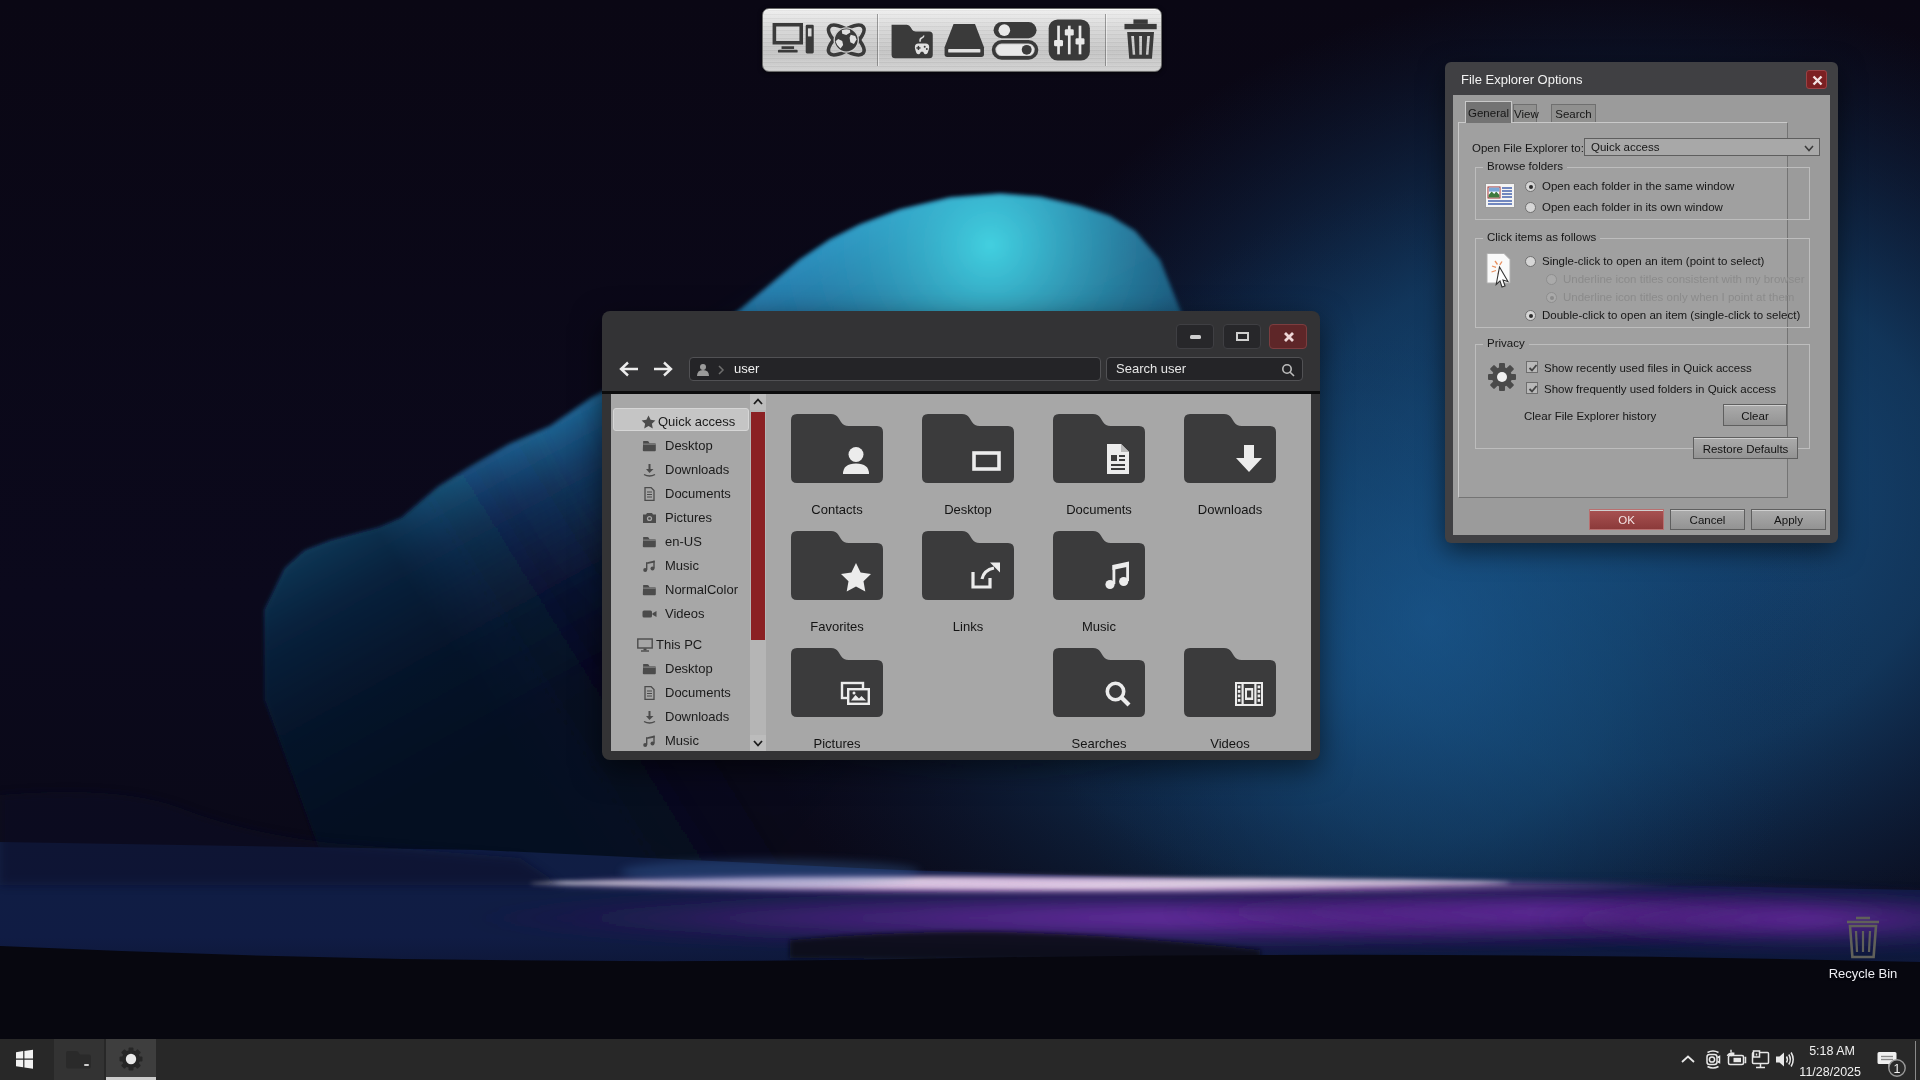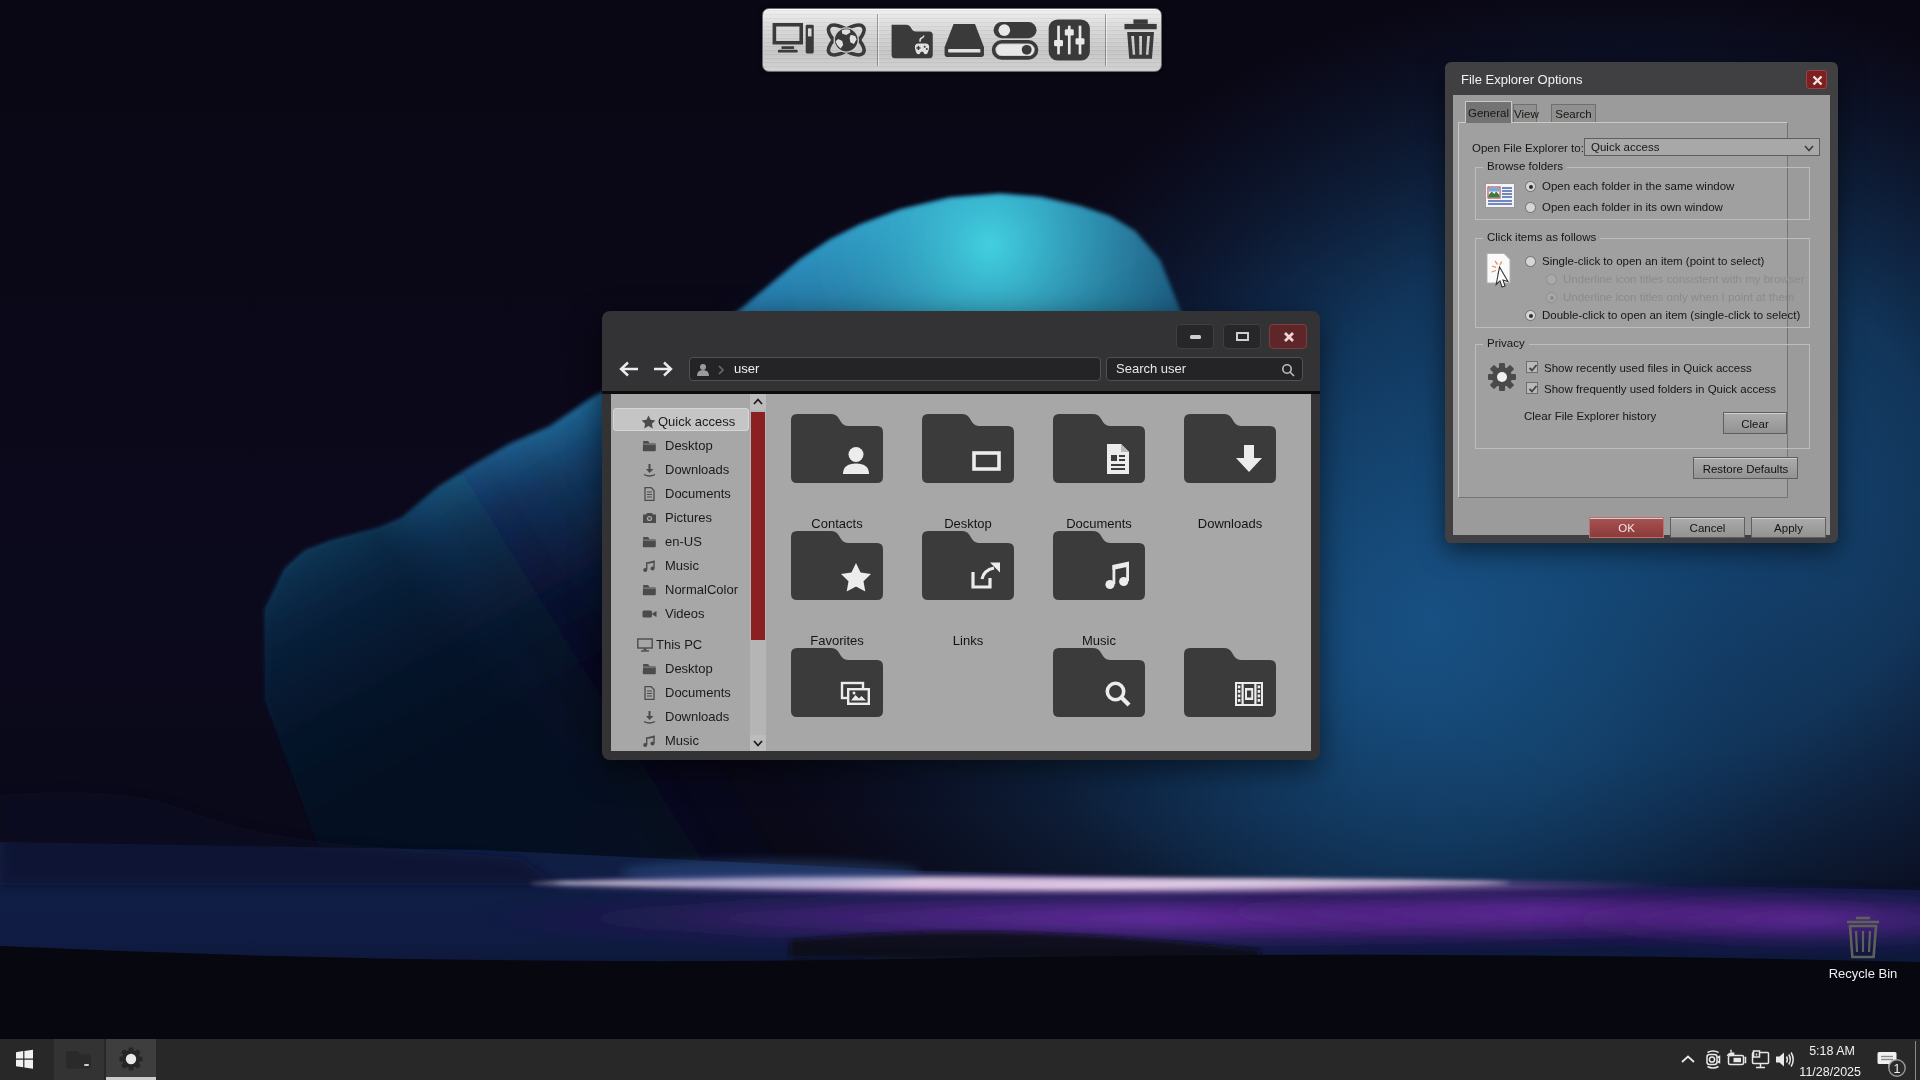--- a/index.html
+++ b/index.html
@@ -33,40 +33,40 @@
 #side { position:absolute; left:0; top:0; width:139px; height:357px; background:#a7a7a7; }
 .srow { position:absolute; left:0; width:139px; height:24px; font-size:13px; color:#1b1b1b; line-height:24px; }
 .srow svg { position:absolute; top:5px; }
 .srow .t { position:absolute; left:54px; }
 #qahl { position:absolute; left:2px; top:14px; width:136px; height:23px; background:#c5c5c5; border:1px solid #d6d6d6; border-radius:3px; }
 #sbar { position:absolute; left:139px; top:0; width:16px; height:357px; background:#b5b5b5; }
 #sbar .sbtn { position:absolute; left:0; width:16px; height:16px; background:#bcbcbc; }
 #sbar .thumb { position:absolute; left:1px; top:18px; width:14px; height:228px; background:#8b2023; }
 #grid { position:absolute; left:155px; top:0; width:545px; height:357px; background:#a7a7a7; }
 .tile { position:absolute; width:92px; text-align:center; }
-.tile .flabel { margin-top:28px; font-size:13px; color:#141414; }
+.tile .flabel { margin-top:14px; font-size:13px; color:#141414; }
 
 #dlg { position:absolute; left:1445px; top:62px; width:393px; height:481px;
   background:#404043; border-radius:6px; box-shadow:0 8px 26px rgba(0,0,0,0.55); font-size:11.5px; color:#161616; white-space:nowrap;padding-left:16px; }
 #dlg .title { position:absolute; left:16px; top:10px; font-size:13px; color:#f2f2f2; }
 #dlg .x { position:absolute; left:361px; top:8px; width:21px; height:19px; background:#7c2022; border:1px solid #994245; border-radius:3px; }
 #dlg .client { position:absolute; left:8px; top:33px; width:377px; height:440px; background:#9b9b9b; }
 .tab { position:absolute; top:9px; height:18px; line-height:18px; text-align:center; background:#90908f; border:1px solid #6f6f6f; border-bottom:none; }
 .tab.act { top:6px; height:22px; line-height:22px; background:#737373; border-color:#c9c9c9; z-index:2; }
 #panel { position:absolute; left:5px; top:27px; width:330px; height:376px; background:#a0a0a0;
   border:1px solid; border-color:#c9c9c9 #747474 #747474 #c9c9c9; }
 .grp { position:absolute; left:16px; width:335px; border:1px solid #bdbdbd; }
 .grp .cap { position:absolute; left:7px; top:-8px; background:#a0a0a0; padding:0 4px; }
 .radio { position:absolute; width:11px; height:11px; border-radius:50%; background:#d6d6d6; border:1px solid #707070; }
 .radio.on::after { content:""; position:absolute; left:2.5px; top:2.5px; width:4px; height:4px; border-radius:50%; background:#2c2c2c; }
 .radio.dis { background:#aaaaaa; border-color:#8e8e8e; }
 .radio.dis.on::after { background:#8a8a8a; }
 .chk { position:absolute; width:12px; height:12px; background:#b9b9b9; border:1px solid #6e6e6e; }
 .btn { position:absolute; background:linear-gradient(180deg,#ababab,#939393); border:1px solid #5f5f5f;
-  box-shadow:inset 0 1px 0 #cfcfcf; text-align:center; color:#131313;margin-top:8px; }
+  box-shadow:inset 0 1px 0 #cfcfcf; text-align:center; color:#131313; }
 .gtxt { color:#8b8b8b; }
 
 #taskbar { position:absolute; left:0; top:1039px; width:1920px; height:41px; background:#282828; }
 .tbtn { position:absolute; top:0; height:41px; }
 
 #bin { position:absolute; left:1820px; top:914px; width:86px; text-align:center; }
 #bin .lbl { color:#eeeef4; font-size:13px; margin-top:6px; text-shadow:0 1px 2px rgba(0,0,0,0.8); }
 </style>
 </head>
 <body>
@@ -574,21 +574,21 @@
         <div style="position:absolute;left:68px;top:17px">Show recently used files in Quick access</div>
         <div class="chk" style="left:50px;top:37px">
           <svg style="position:absolute;left:1px;top:1px" width="10" height="10" viewBox="0 0 10 10">
                 <path d="M1.5,5 L4,7.5 L8.5,2" fill="none" stroke="#444444" stroke-width="1.8"></path>
               </svg>
         </div>
         <div style="position:absolute;left:68px;top:38px">Show frequently used folders in Quick access</div>
         <div style="position:absolute;left:48px;top:65px">Clear File Explorer history</div>
         <div class="btn" style="left:247px;top:59px;width:64px;height:22px;line-height:22px">Clear</div>
       </div>
-      <div class="btn" style="left:234px;top:326px;width:105px;height:22px;line-height:22px">Restore Defaults</div>
+      <div class="btn" style="left:234px;top:314px;width:105px;height:22px;line-height:22px">Restore Defaults</div>
     </div>
     <div class="btn" style="left:136px;top:414px;width:75px;height:21px;line-height:21px;background:linear-gradient(180deg,#a85252,#8c3a3a);border:1px solid #b87070;color:#f4e4e4">OK</div>
     <div class="btn" style="left:217px;top:414px;width:75px;height:21px;line-height:21px">Cancel</div>
     <div class="btn" style="left:298px;top:414px;width:75px;height:21px;line-height:21px">Apply</div>
   </div>
 </div>
 
 <div id="bin">
   <svg width="40" height="46" viewBox="0 0 40 46" style="display:block;margin:0 auto">
     <g fill="none" stroke="#60605a" stroke-width="2.6">

